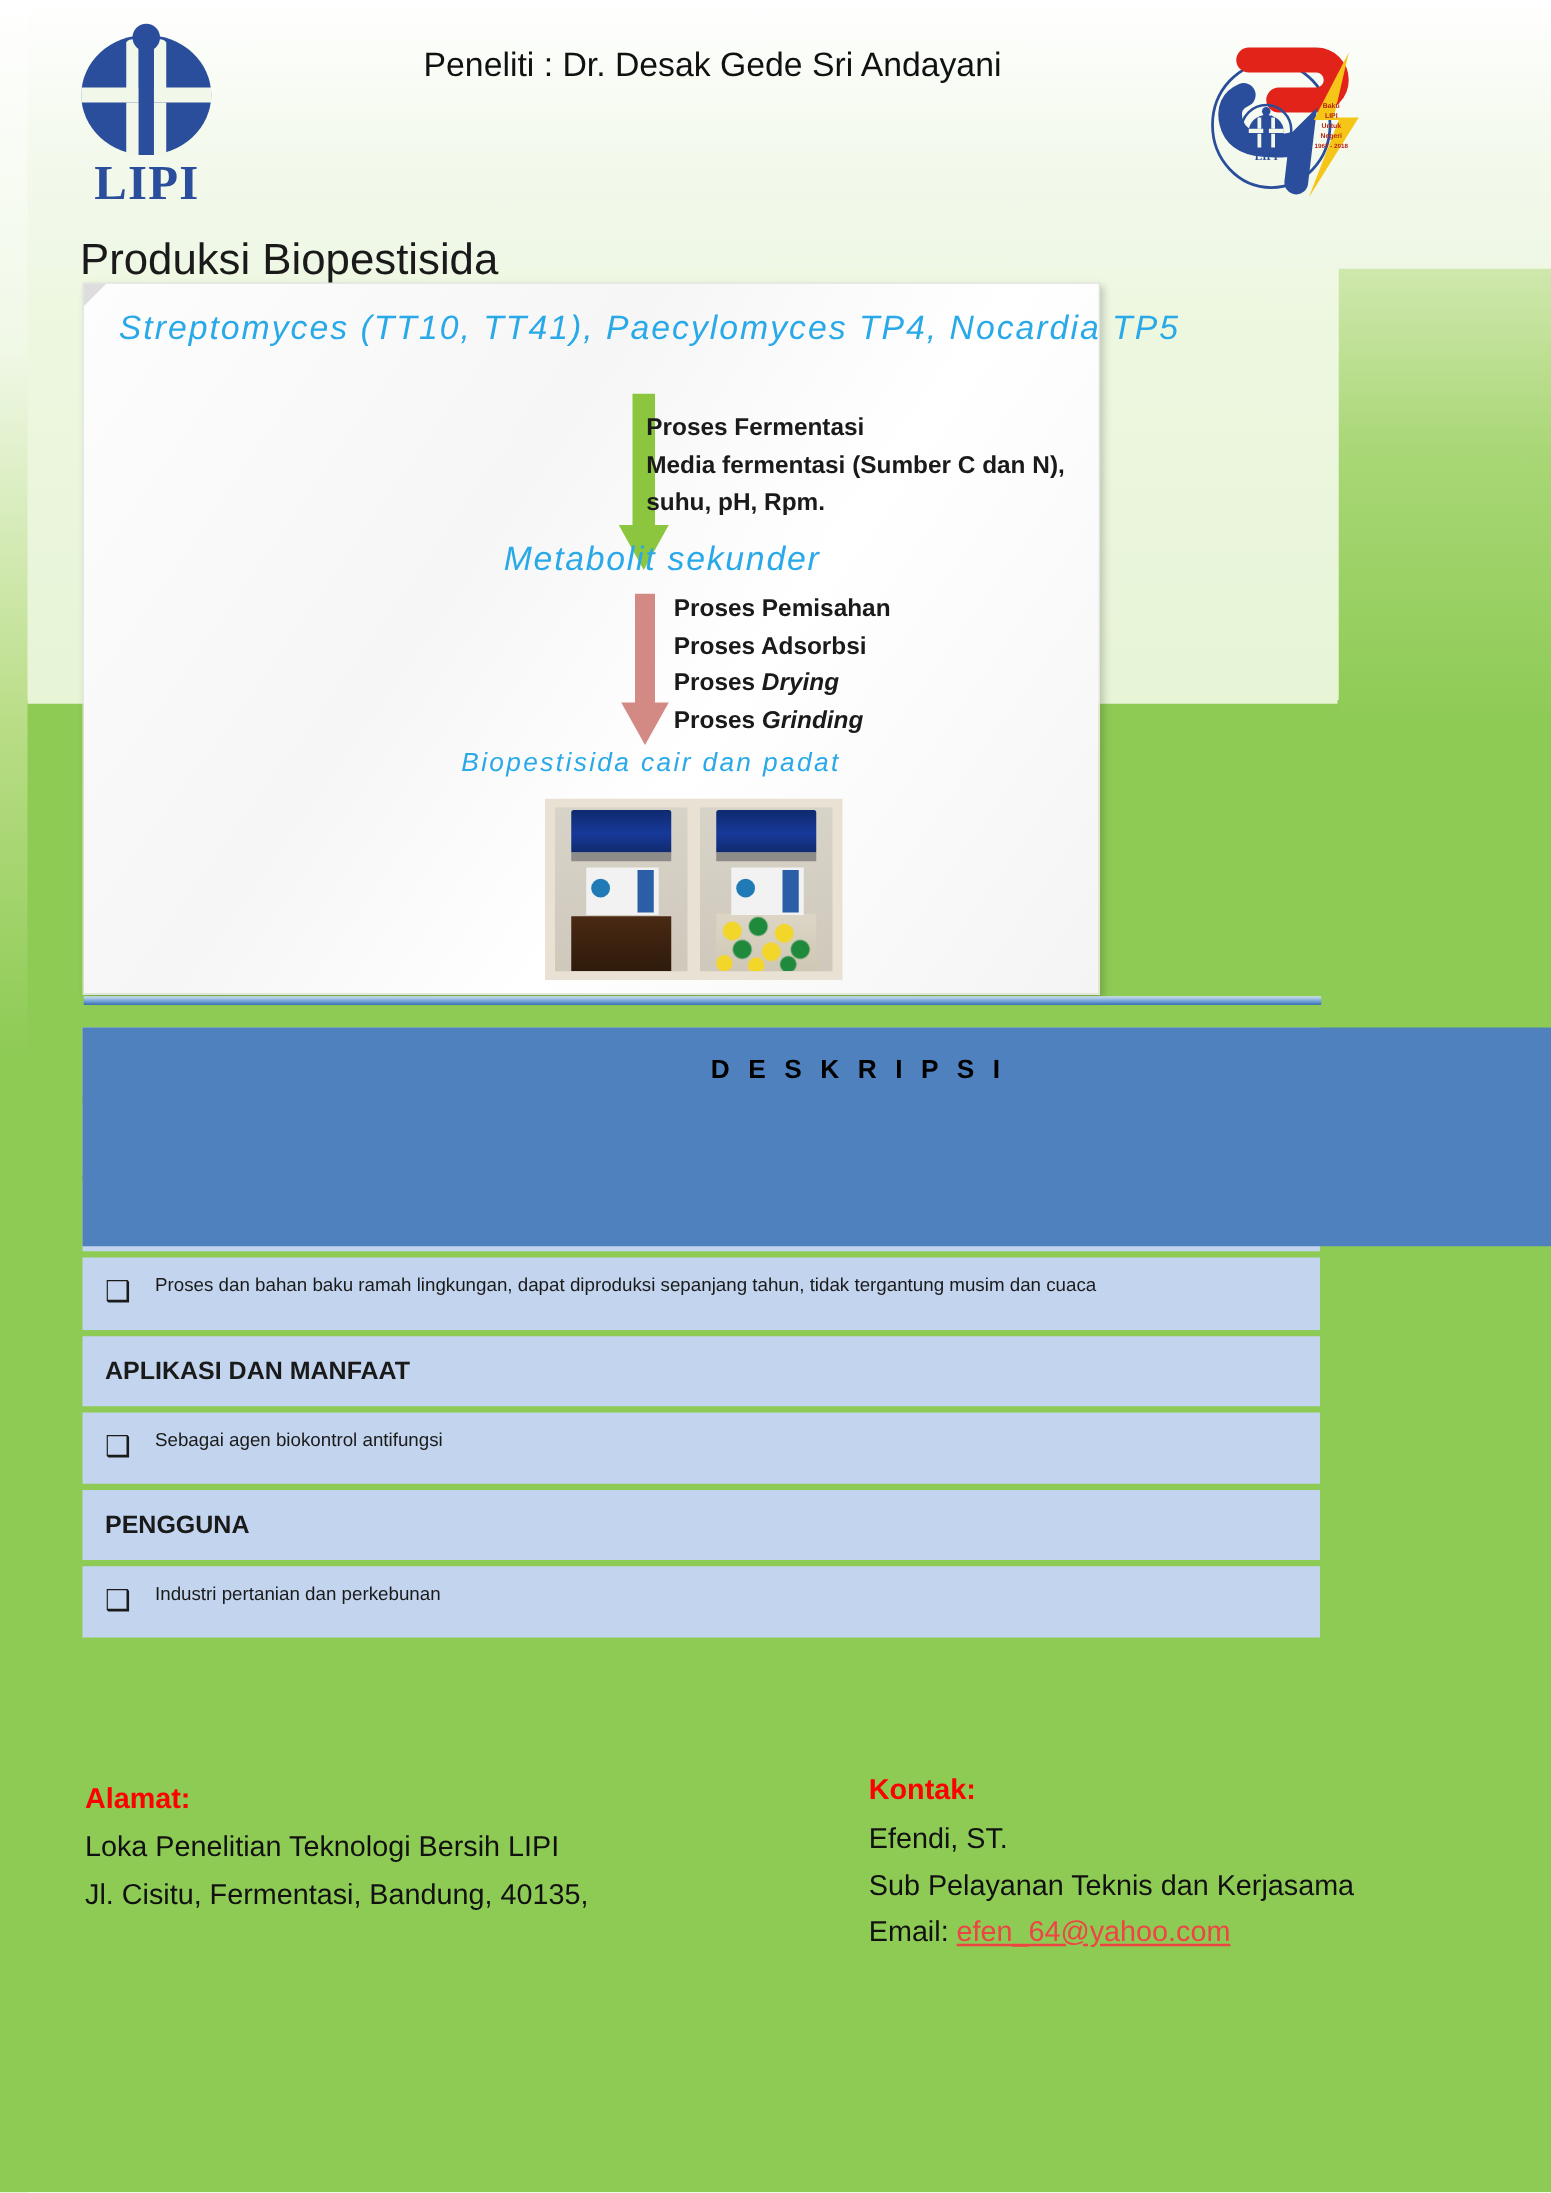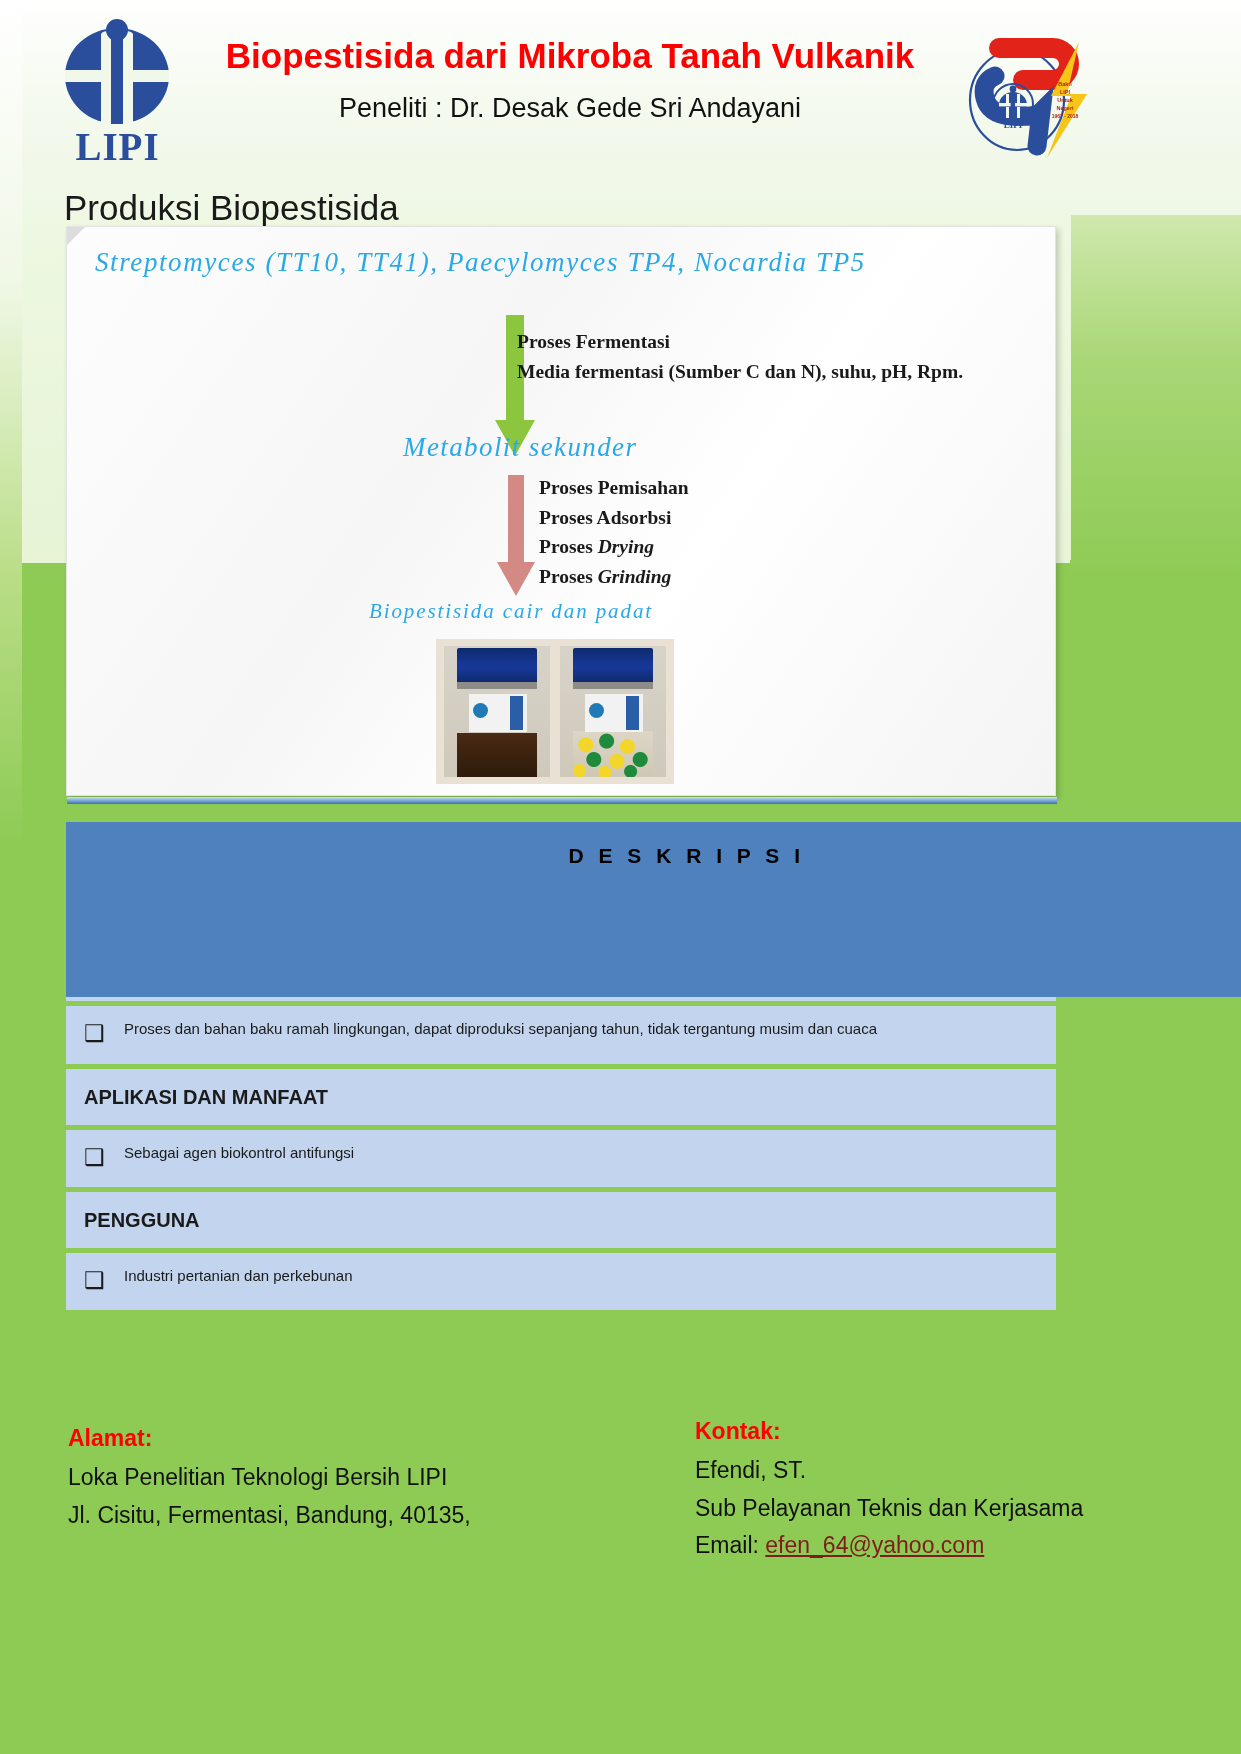--- a/index.html
+++ b/index.html
@@ -87,25 +87,24 @@
 
   
   .section-heading {
     position: absolute; left: 64px; top: 188px;
     font-size: 35px; color: #1a1a1a; font-weight: normal;
   }
 
   
   .diagram-card {
     position: absolute; left: 66px; top: 226px;
-    width: 990px; height: 570px;
+    width: 814px; height: 570px;
     background: linear-gradient(125deg,#fdfdfd 0%, #f6f6f6 38%, #ffffff 62%, #f4f4f4 100%);
     box-shadow: 3px 3px 6px rgba(0,0,0,0.18);
     border: 1px solid #e3e3e3;
-    font-family: Liberation Serif, serif;
   }
   .diagram-card::after {
     content: ""; position: absolute; left: 0; bottom: -9px;
     width: 990px; height: 7px;
     background: linear-gradient(180deg,#cfe0f2 0%, #6d9fd4 60%, #3c6fae 100%);
   }
   .diag-corner {
     position: absolute; left: 0; top: 0;
     width: 0; height: 0;
     border-left: 18px solid #dddddd;
@@ -284,21 +283,21 @@
     position: absolute;
     font-size: 23px; color: #111111; line-height: 1.62;
   }
   .footer-col.left { left: 68px; top: 12px; width: 560px; }
   .footer-col.right { left: 695px; top: 5px; width: 520px; }
   .footer-head {
     color: #ff0000; font-weight: bold; font-size: 23px;
     margin-bottom: 2px;
   }
   .footer-line { white-space: nowrap; }
-  .email-link { color: #7f1d1d; }
+  .email-link { color: #ef4444; }
 
   
   svg { display: block; }
 </style>
 </head>
 <body>
 
 <div id="poster">
 
   <div class="bg-top"></div>
@@ -321,21 +320,20 @@
           <circle cx="60" cy="12" r="11" fill="#2a4e9b"></circle>
           <rect x="44" y="64" width="10" height="42" fill="#f1f8e9"></rect>
           <rect x="66" y="64" width="10" height="42" fill="#f1f8e9"></rect>
           <rect x="54" y="4" width="12" height="102" fill="#2a4e9b"></rect>
         </svg>
       </div>
       <div class="wordmark">LIPI</div>
     </div>
 
     <div class="title-block">
-      <div class="poster-title">Biopestisida dari Mikroba Tanah Vulkanik</div>
       <div class="poster-subtitle">Peneliti : Dr. Desak Gede Sri Andayani</div>
     </div>
 
     <div class="logo-51">
       <svg viewBox="0 0 140 150" width="140" height="150" aria-hidden="true">
         <ellipse cx="62" cy="82" rx="47" ry="50" fill="none" stroke="#2a4e9b" stroke-width="2.2"></ellipse>
         <path d="M44 30 h54 a16 16 0 0 1 0 32 h-30" fill="none" stroke="#e2231a" stroke-width="20" stroke-linecap="round"></path>
         <path d="M40 58 q-14 6 -10 22 q4 16 26 18 q24 2 30 -4 l-4 34" fill="none" stroke="#2a4e9b" stroke-width="19" stroke-linecap="round"></path>
         <path d="M124 24 L96 78 h20 L92 140 L132 76 h-20 z" fill="#f5c518"></path>
         <circle cx="58" cy="86" r="20" fill="none" stroke="#2a4e9b" stroke-width="2"></circle>

